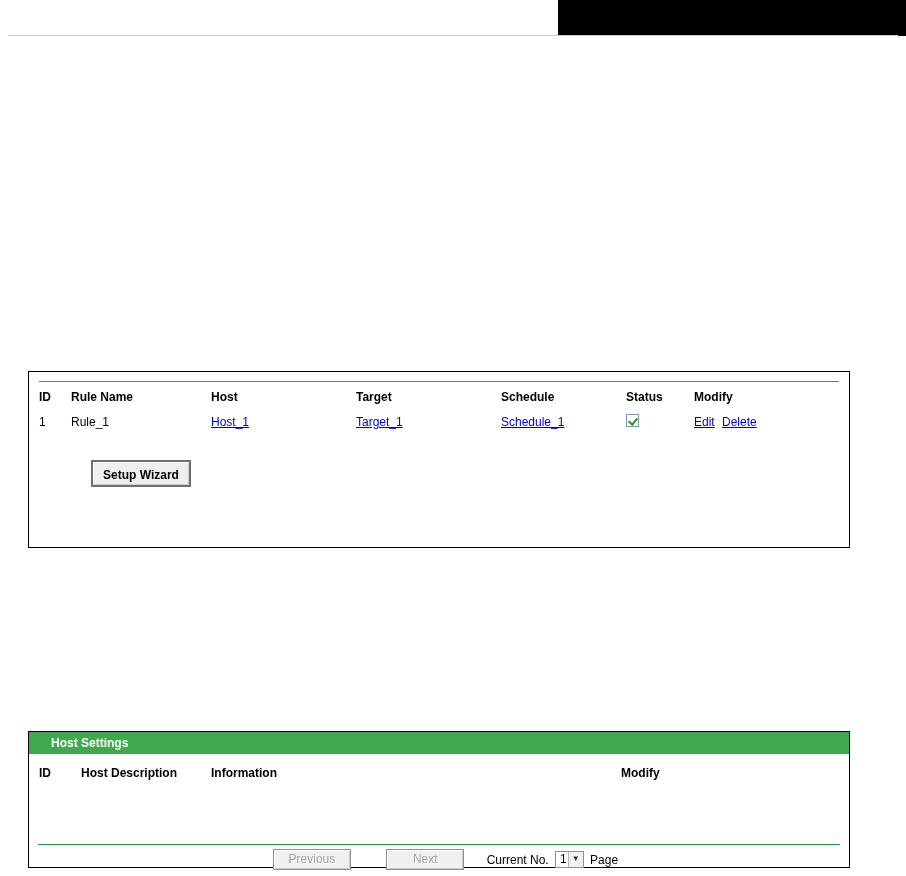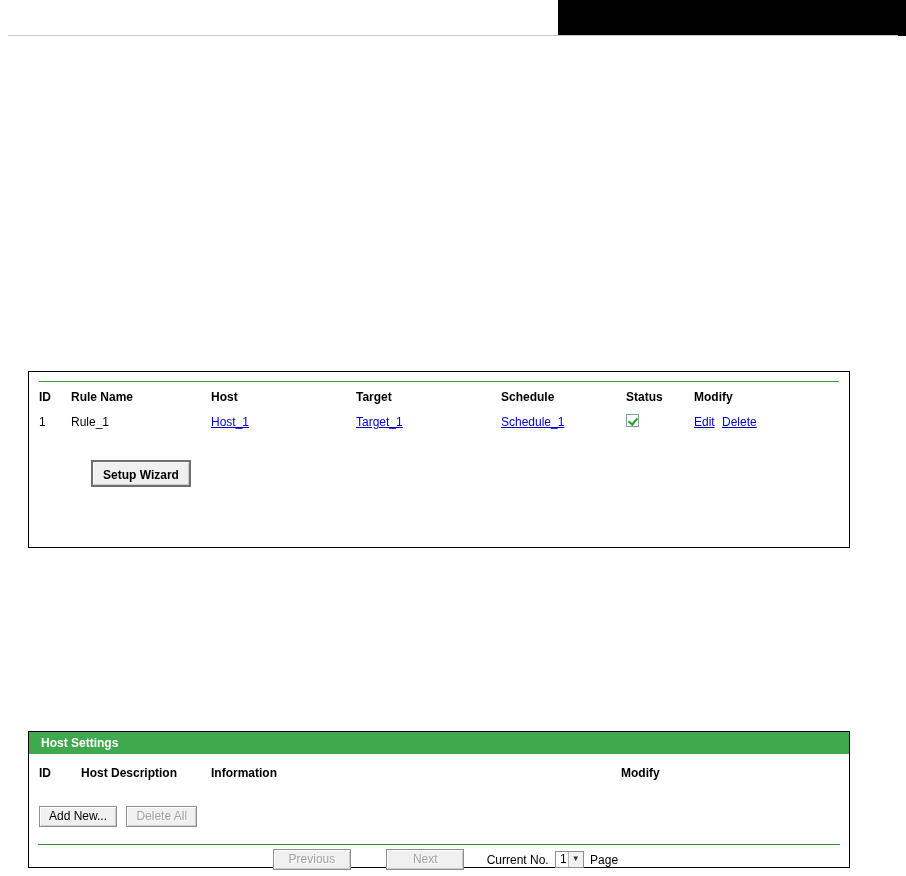--- a/index.html
+++ b/index.html
@@ -170,21 +170,21 @@
     position: absolute;
     left: 0;
     top: 0;
     width: 100%;
     height: 22px;
     background: #3faa4d;
     color: #ffffff;
     font-size: 12px;
     font-weight: bold;
     line-height: 22px;
-    padding-left: 12px;
+    padding-left: 22px;
     box-sizing: border-box;
   }
   .host-table {
     position: absolute;
     left: 10px;
     top: 30px;
     width: 800px;
     border-collapse: collapse;
   }
   .host-table th {
@@ -315,24 +315,20 @@
     <thead>
       <tr>
         <th class="h-col-id">ID</th>
         <th class="h-col-desc">Host Description</th>
         <th class="h-col-info">Information</th>
         <th class="h-col-mod">Modify</th>
       </tr>
     </thead>
   </table>
 
-  <div class="host-btn-row">
-    <span class="btn">Add New...</span>
-    <span class="btn disabled">Delete All</span>
-  </div>
 
   <div class="host-footer">
     <div class="pager">
       <span class="btn disabled">Previous</span>
       <span class="btn disabled">Next</span>
       <span class="pager-label">Current No.</span>
       <span class="select-box">
         <span class="val">1</span>
         <span class="arrow">▼</span>
       </span>

